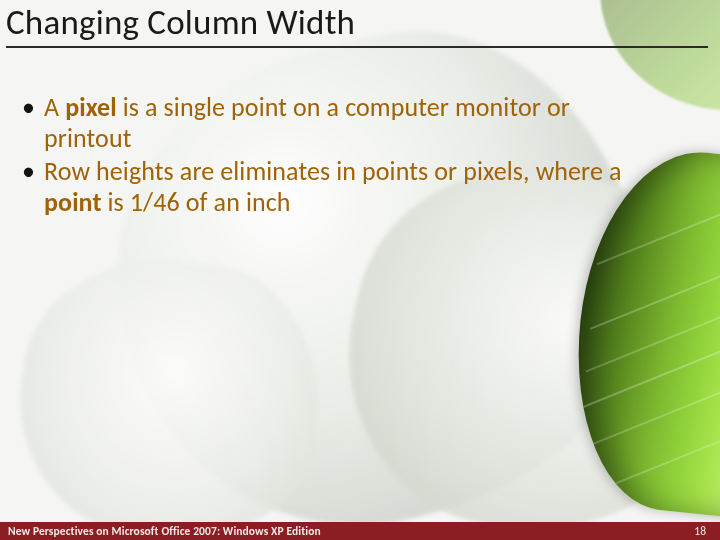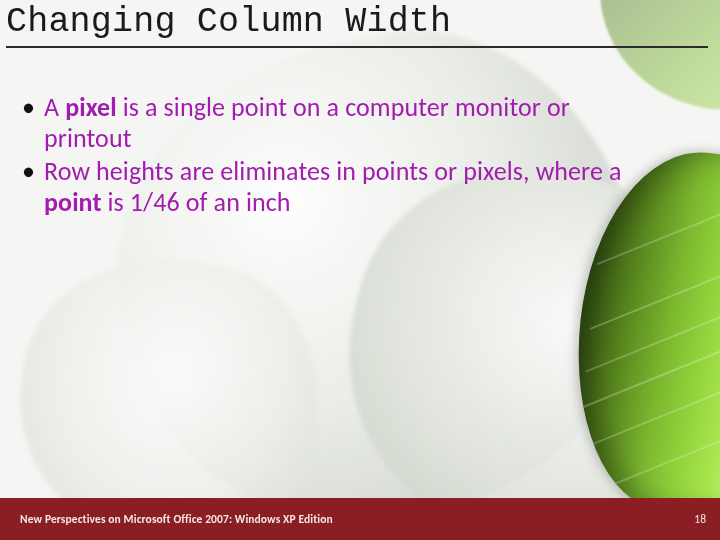--- a/index.html
+++ b/index.html
@@ -70,21 +70,20 @@
     opacity: 0.45;
     filter: blur(1px);
   }
 
   
   .title-wrap {
     position: absolute;
     left: 6px;
     top: 4px;
     right: 0;
-    font-family: Liberation Mono, monospace;
   }
   .title {
     font-size: 35px;
     line-height: 1.08;
     color: #1a1a1a;
     font-weight: 400;
     letter-spacing: 0.2px;
   }
   .title-rule {
     margin-top: 4px;
@@ -92,21 +91,21 @@
     border-top: 2px solid #2b2b2b;
     width: 702px;
   }
 
   
   .body {
     position: absolute;
     left: 14px;
     top: 92px;
     width: 640px;
-    color: #a21caf;
+    color: #a16207;
   }
   .body ul { list-style: none; }
   .body li {
     position: relative;
     padding-left: 30px;
     font-size: 26px;
     line-height: 1.19;
     margin-bottom: 2px;
     letter-spacing: 0.1px;
   }
@@ -117,26 +116,26 @@
     top: 0;
     font-size: 26px;
     color: #111;
   }
   .body b { font-weight: 700; }
 
   
   .footer {
     position: absolute;
     left: 0; right: 0; bottom: 0;
-    height: 42px;
+    height: 18px;
     background: #8a1e22;
     display: flex;
     align-items: center;
     justify-content: space-between;
-    padding: 0 14px 0 20px;
+    padding: 0 14px 0 8px;
     color: #f3e9e9;
     font-size: 11.5px;
   }
   .footer .src { font-weight: 600; letter-spacing: 0.1px; }
   .footer .pg  { font-weight: 400; }
 </style>
 </head>
 <body>
 
 <div class="slide">

